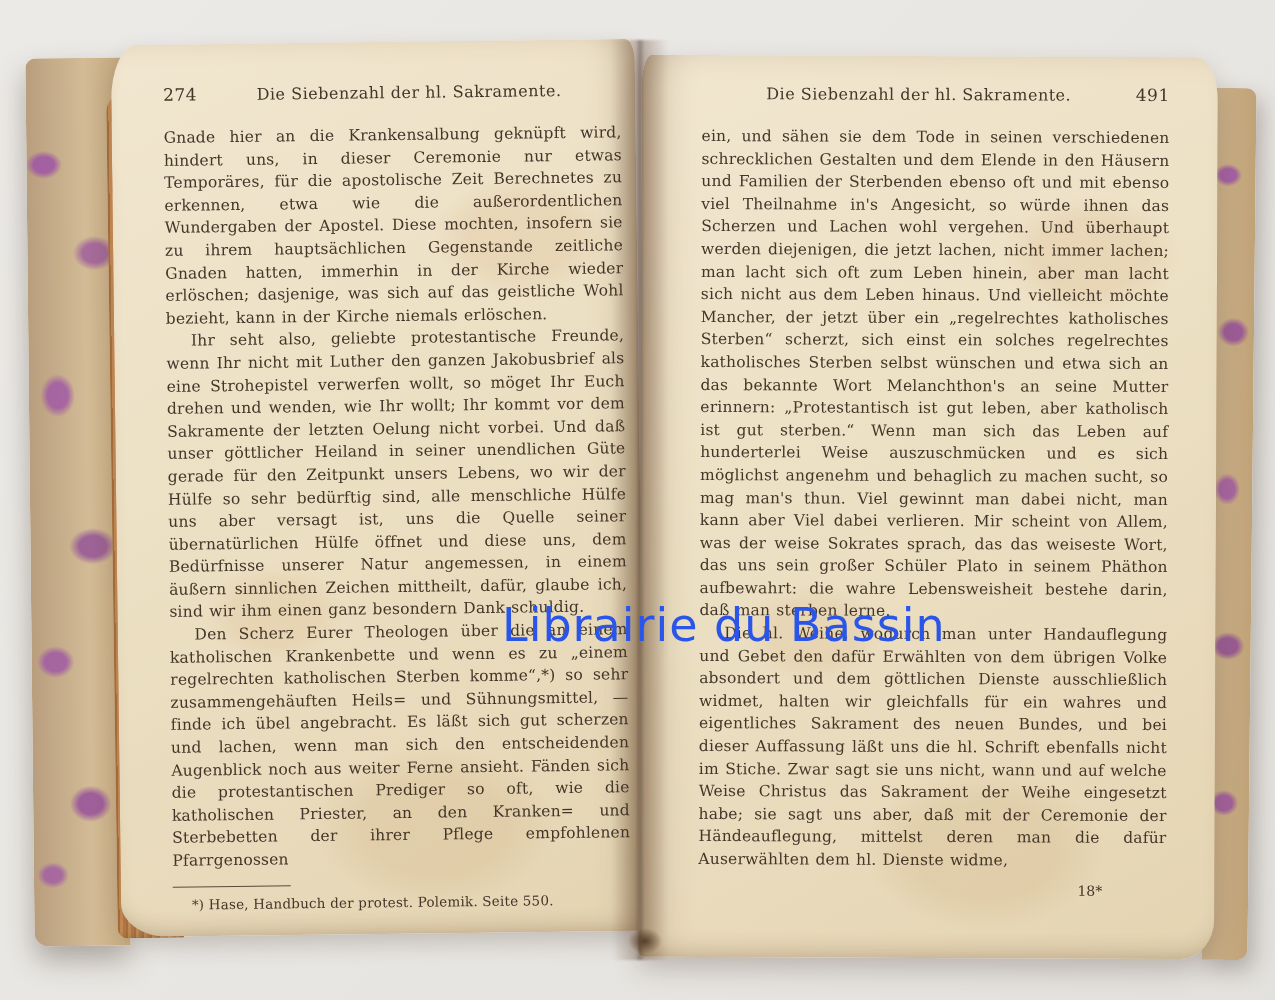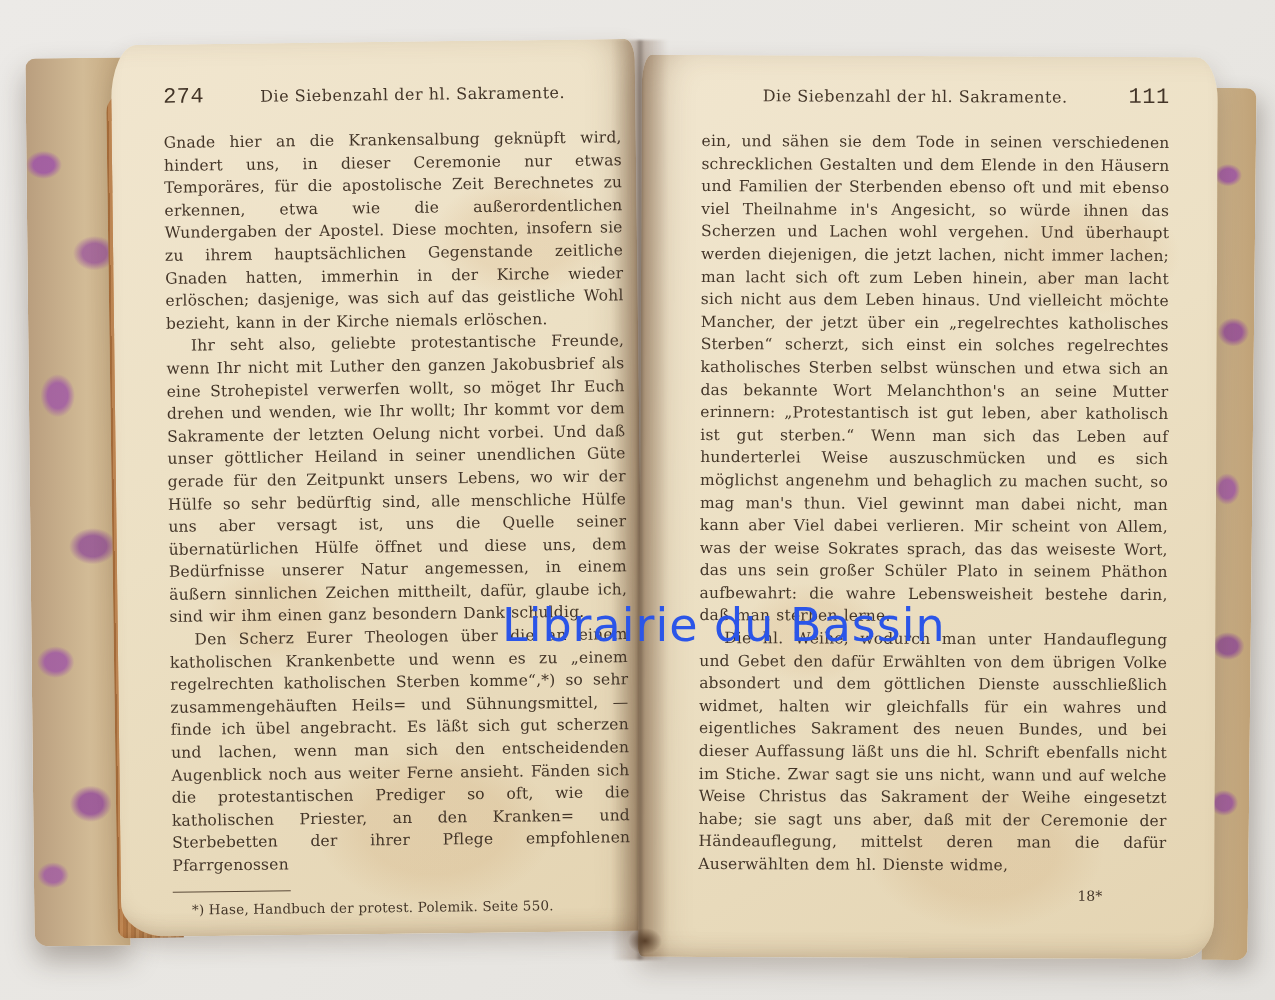--- a/index.html
+++ b/index.html
@@ -73,21 +73,21 @@
   .gutter-foot{
     position:absolute;left:628px;top:928px;width:34px;height:26px;border-radius:50%;
     background:radial-gradient(closest-side,rgba(70,45,25,.8),rgba(70,45,25,0));
   }
 
   
   .text-col{position:absolute;color:#433528;}
   .text-left{left:168px;top:82px;width:458px;transform:rotate(-0.7deg);}
   .text-right{left:700px;top:84px;width:468px;transform:rotate(0.25deg);}
   .runhead{display:flex;align-items:baseline;font-size:16px;letter-spacing:.5px;margin-bottom:22px;}
-  .runhead .pageno{font-size:22px;font-family:Liberation Mono, monospace;}
+  .runhead .pageno{font-size:17px;}
   .runhead .title{flex:1;text-align:center;}
   .runhead-right .title{text-align:center;}
   .body-par{
     font-size:15.5px;line-height:22.6px;text-align:justify;margin:0;
     text-indent:1.6em;letter-spacing:.2px;word-spacing:1px;
   }
   .body-par.no-indent{text-indent:0;}
   .footnote-rule{width:118px;border:0;border-top:1px solid #5a4a38;margin:14px 0 8px 0;}
   .footnote{font-size:13.5px;line-height:19px;margin:0;padding-left:1.4em;letter-spacing:.2px;}
   .sig-mark{font-size:14px;text-align:right;margin-top:10px;padding-right:64px;}
@@ -122,21 +122,21 @@
     <p class="body-par no-indent">Gnade hier an die Krankensalbung geknüpft wird, hindert uns, in dieser Ceremonie nur etwas Temporäres, für die apostolische Zeit Berechnetes zu erkennen, etwa wie die außerordentlichen Wundergaben der Apostel. Diese mochten, insofern sie zu ihrem hauptsächlichen Gegenstande zeitliche Gnaden hatten, immerhin in der Kirche wieder erlöschen; dasjenige, was sich auf das geistliche Wohl bezieht, kann in der Kirche niemals erlöschen.</p>
     <p class="body-par">Ihr seht also, geliebte protestantische Freunde, wenn Ihr nicht mit Luther den ganzen Jakobusbrief als eine Strohepistel verwerfen wollt, so möget Ihr Euch drehen und wenden, wie Ihr wollt; Ihr kommt vor dem Sakramente der letzten Oelung nicht vorbei. Und daß unser göttlicher Heiland in seiner unendlichen Güte gerade für den Zeitpunkt unsers Lebens, wo wir der Hülfe so sehr bedürftig sind, alle menschliche Hülfe uns aber versagt ist, uns die Quelle seiner übernatürlichen Hülfe öffnet und diese uns, dem Bedürfnisse unserer Natur angemessen, in einem äußern sinnlichen Zeichen mittheilt, dafür, glaube ich, sind wir ihm einen ganz besondern Dank schuldig.</p>
     <p class="body-par">Den Scherz Eurer Theologen über die an einem katholischen Krankenbette und wenn es zu „einem regelrechten katholischen Sterben komme“,*) so sehr zusammengehäuften Heils= und Sühnungsmittel, — finde ich übel angebracht. Es läßt sich gut scherzen und lachen, wenn man sich den entscheidenden Augenblick noch aus weiter Ferne ansieht. Fänden sich die protestantischen Prediger so oft, wie die katholischen Priester, an den Kranken= und Sterbebetten der ihrer Pflege empfohlenen Pfarrgenossen</p>
     <hr class="footnote-rule">
     <p class="footnote">*) Hase, Handbuch der protest. Polemik.  Seite 550.</p>
   </div>
 
   <div class="text-col text-right">
     <div class="runhead runhead-right">
       <span class="title">Die Siebenzahl der hl. Sakramente.</span>
-      <span class="pageno">111</span>
+      <span class="pageno">491</span>
     </div>
     <p class="body-par no-indent">ein, und sähen sie dem Tode in seinen verschiedenen schrecklichen Gestalten und dem Elende in den Häusern und Familien der Sterbenden ebenso oft und mit ebenso viel Theilnahme in's Angesicht, so würde ihnen das Scherzen und Lachen wohl vergehen. Und überhaupt werden diejenigen, die jetzt lachen, nicht immer lachen; man lacht sich oft zum Leben hinein, aber man lacht sich nicht aus dem Leben hinaus. Und vielleicht möchte Mancher, der jetzt über ein „regelrechtes katholisches Sterben“ scherzt, sich einst ein solches regelrechtes katholisches Sterben selbst wünschen und etwa sich an das bekannte Wort Melanchthon's an seine Mutter erinnern: „Protestantisch ist gut leben, aber katholisch ist gut sterben.“ Wenn man sich das Leben auf hunderterlei Weise auszuschmücken und es sich möglichst angenehm und behaglich zu machen sucht, so mag man's thun. Viel gewinnt man dabei nicht, man kann aber Viel dabei verlieren. Mir scheint von Allem, was der weise Sokrates sprach, das das weiseste Wort, das uns sein großer Schüler Plato in seinem Phäthon aufbewahrt: die wahre Lebensweisheit bestehe darin, daß man sterben lerne.</p>
     <p class="body-par">Die hl. Weihe, wodurch man unter Handauflegung und Gebet den dafür Erwählten von dem übrigen Volke absondert und dem göttlichen Dienste ausschließlich widmet, halten wir gleichfalls für ein wahres und eigentliches Sakrament des neuen Bundes, und bei dieser Auffassung läßt uns die hl. Schrift ebenfalls nicht im Stiche. Zwar sagt sie uns nicht, wann und auf welche Weise Christus das Sakrament der Weihe eingesetzt habe; sie sagt uns aber, daß mit der Ceremonie der Händeauflegung, mittelst deren man die dafür Auserwählten dem hl. Dienste widme,</p>
     <div class="sig-mark">18*</div>
   </div>
 
   <div class="watermark" style="color: rgb(43, 85, 232);">Librairie du Bassin</div>
 </div>
 
 </body></html>

